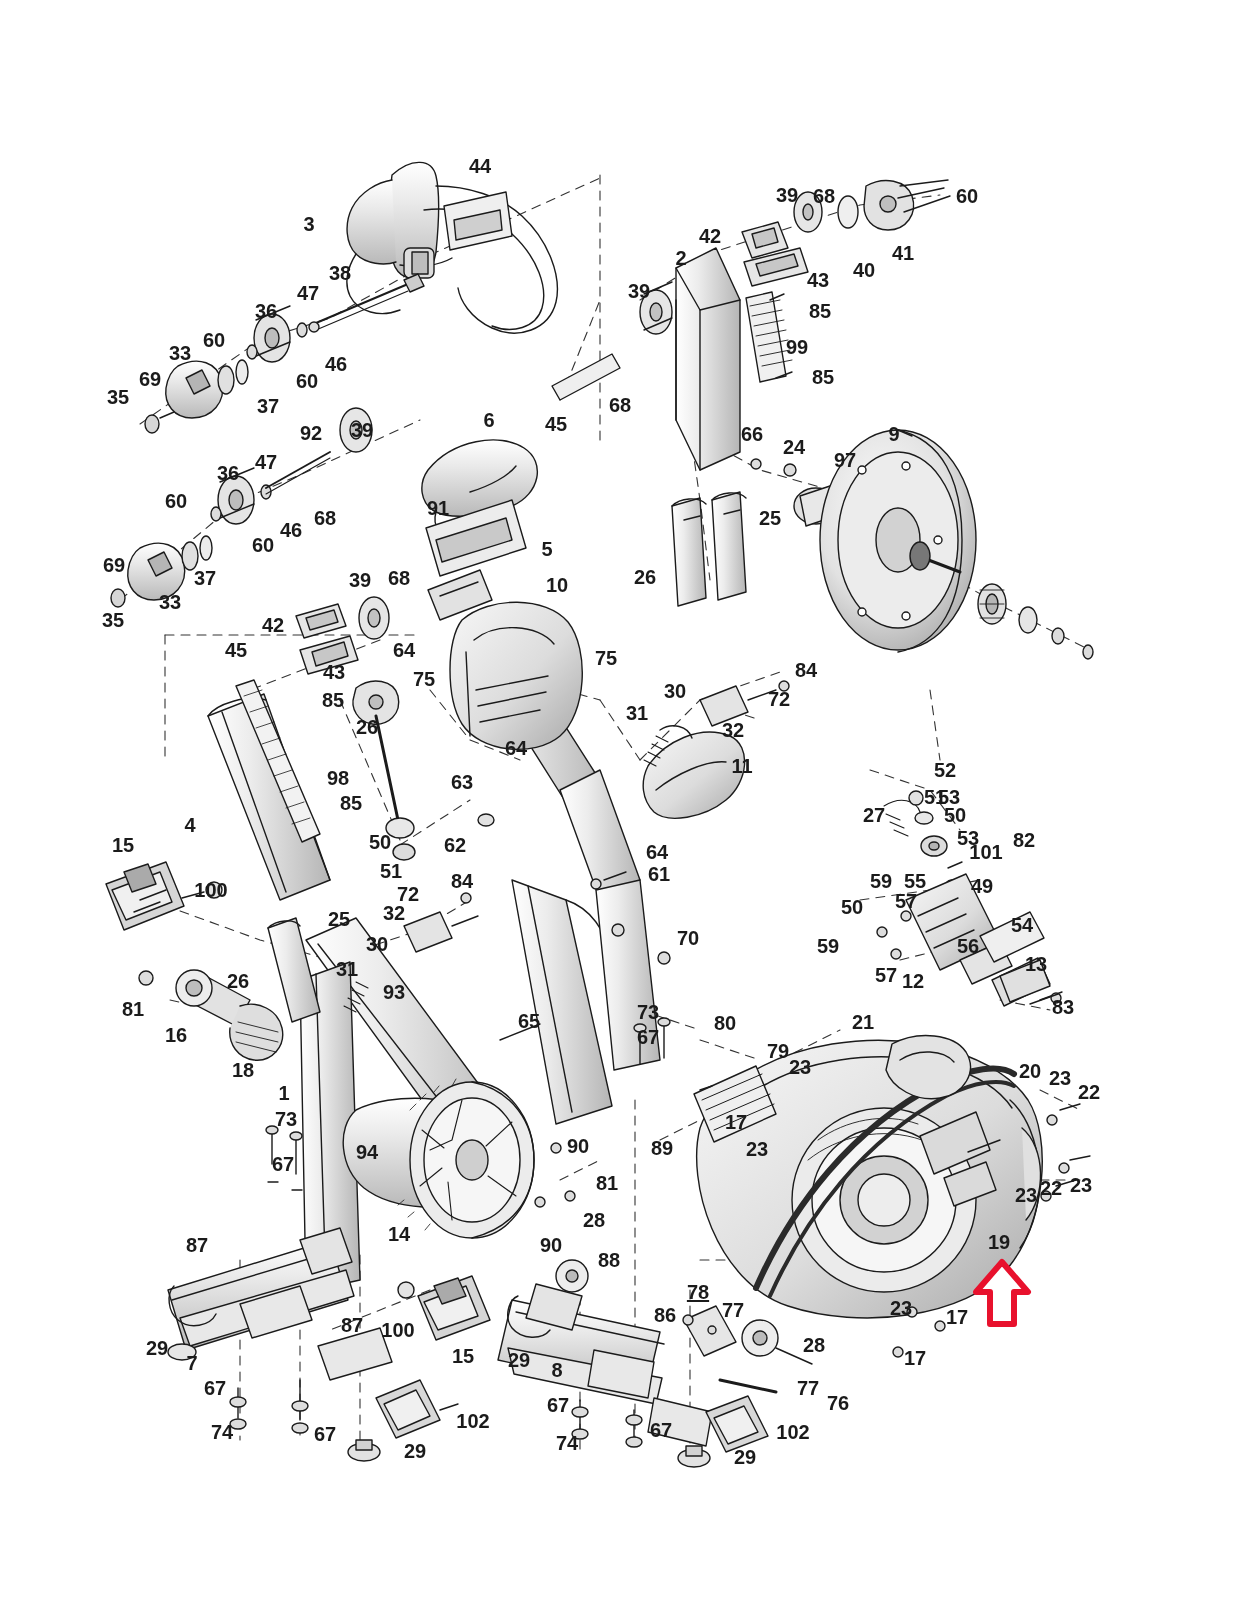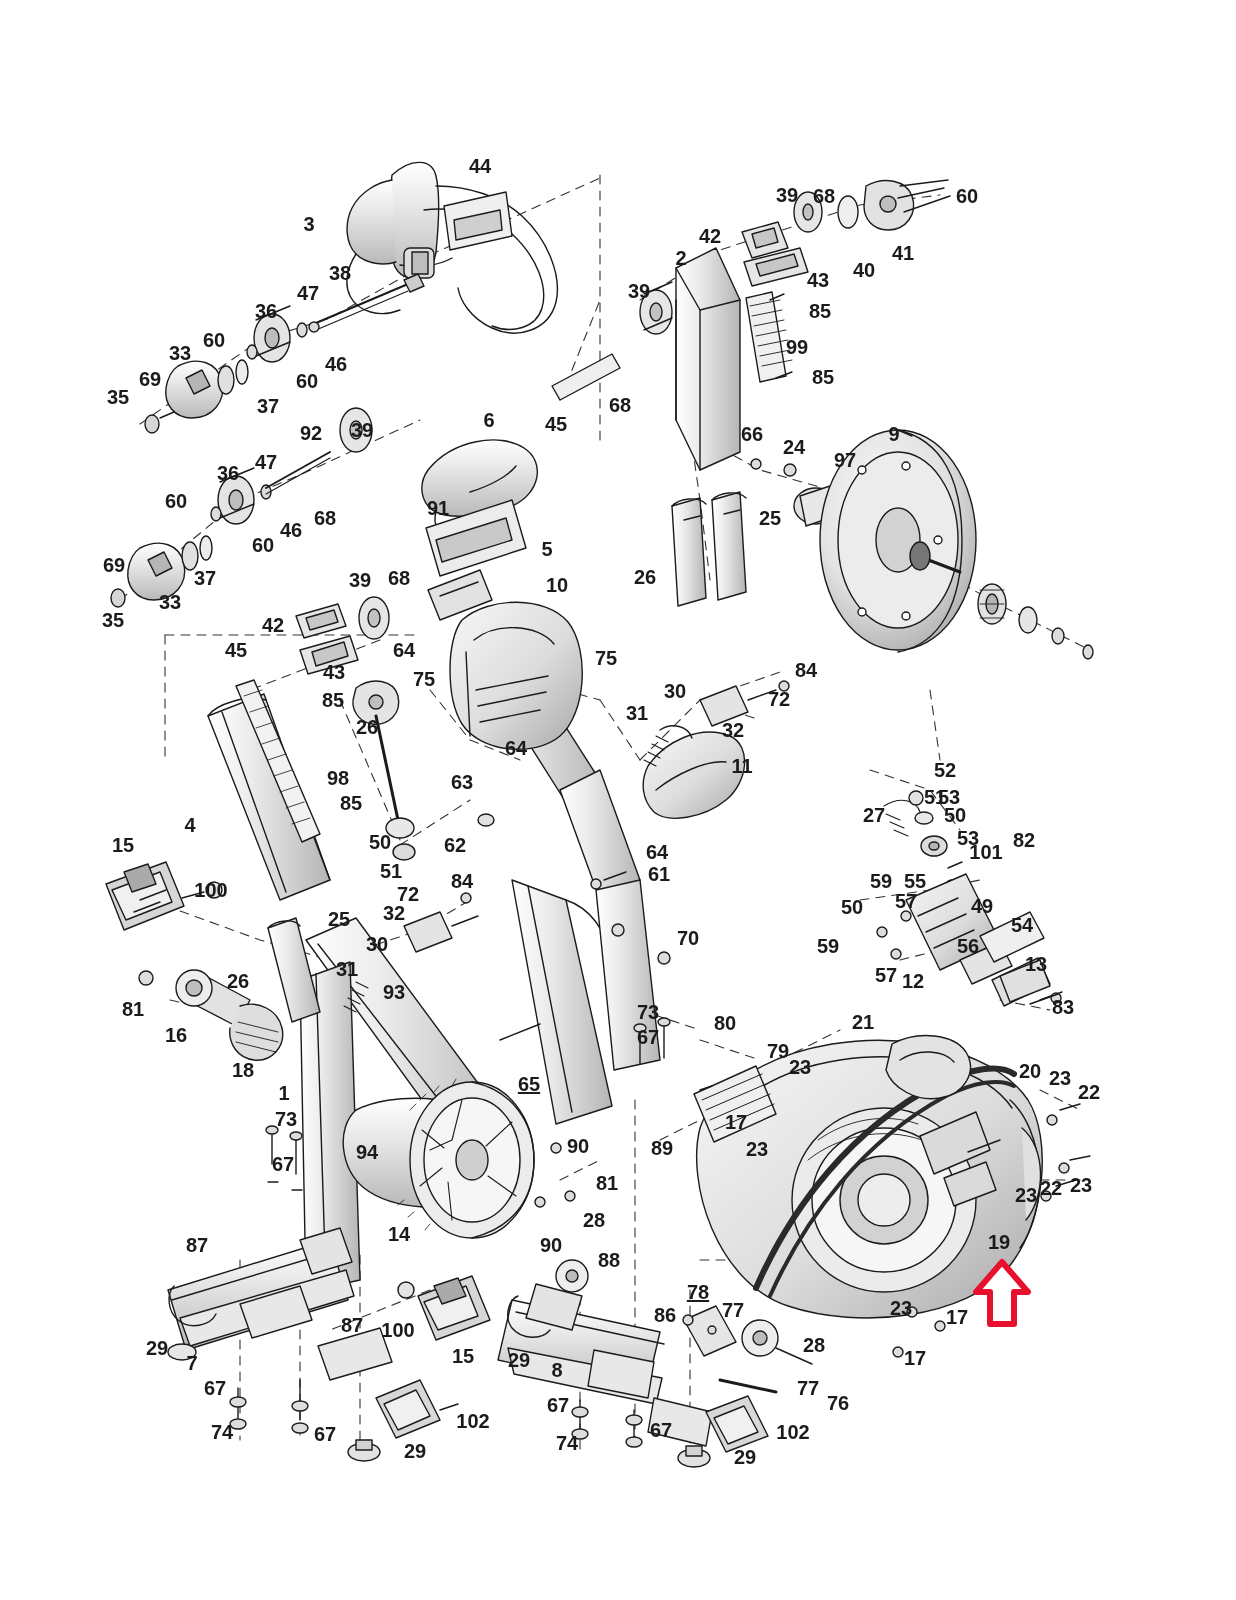--- a/index.html
+++ b/index.html
@@ -616,21 +616,21 @@
       <div class="callout" style="left: 380px; top: 842px;">50</div>
       <div class="callout" style="left: 455px; top: 845px;">62</div>
       <div class="callout" style="left: 657px; top: 852px;">64</div>
       <div class="callout" style="left: 968px; top: 838px;">53</div>
       <div class="callout" style="left: 986px; top: 852px;">101</div>
       <div class="callout" style="left: 1024px; top: 840px;">82</div>
       <div class="callout" style="left: 391px; top: 871px;">51</div>
       <div class="callout" style="left: 659px; top: 874px;">61</div>
       <div class="callout" style="left: 881px; top: 881px;">59</div>
       <div class="callout" style="left: 915px; top: 881px;">55</div>
-      <div class="callout" style="left: 982px; top: 906px;">49</div>
+      <div class="callout" style="left: 982px; top: 886px;">49</div>
       <div class="callout" style="left: 123px; top: 845px;">15</div>
       <div class="callout" style="left: 852px; top: 907px;">50</div>
       <div class="callout" style="left: 906px; top: 901px;">57</div>
       <div class="callout" style="left: 211px; top: 890px;">100</div>
       <div class="callout" style="left: 408px; top: 894px;">72</div>
       <div class="callout" style="left: 462px; top: 881px;">84</div>
       <div class="callout" style="left: 1022px; top: 925px;">54</div>
       <div class="callout" style="left: 828px; top: 946px;">59</div>
       <div class="callout" style="left: 339px; top: 919px;">25</div>
       <div class="callout" style="left: 394px; top: 913px;">32</div>
@@ -649,21 +649,21 @@
       <div class="callout" style="left: 648px; top: 1012px;">73</div>
       <div class="callout" style="left: 725px; top: 1023px;">80</div>
       <div class="callout" style="left: 863px; top: 1022px; text-align: right;">21</div>
       <div class="callout" style="left: 243px; top: 1070px;">18</div>
       <div class="callout" style="left: 648px; top: 1037px;">67</div>
       <div class="callout" style="left: 778px; top: 1051px;">79</div>
       <div class="callout" style="left: 800px; top: 1067px;">23</div>
       <div class="callout" style="left: 1030px; top: 1071px;">20</div>
       <div class="callout" style="left: 1060px; top: 1078px;">23</div>
       <div class="callout" style="left: 1089px; top: 1092px;">22</div>
-      <div class="callout" style="left: 529px; top: 1084px; text-decoration: underline;">65</div>
+      <div class="callout" style="left: 529px; top: 1021px;">65</div>
       <div class="callout" style="left: 284px; top: 1093px;">1</div>
       <div class="callout" style="left: 736px; top: 1122px;">17</div>
       <div class="callout" style="left: 662px; top: 1148px;">89</div>
       <div class="callout" style="left: 757px; top: 1149px;">23</div>
       <div class="callout" style="left: 286px; top: 1119px;">73</div>
       <div class="callout" style="left: 578px; top: 1146px;">90</div>
       <div class="callout" style="left: 283px; top: 1164px;">67</div>
       <div class="callout" style="left: 319px; top: 1152px; margin-left: 48px;">94</div>
       <div class="callout" style="left: 607px; top: 1183px;">81</div>
       <div class="callout" style="left: 1026px; top: 1195px;">23</div>

